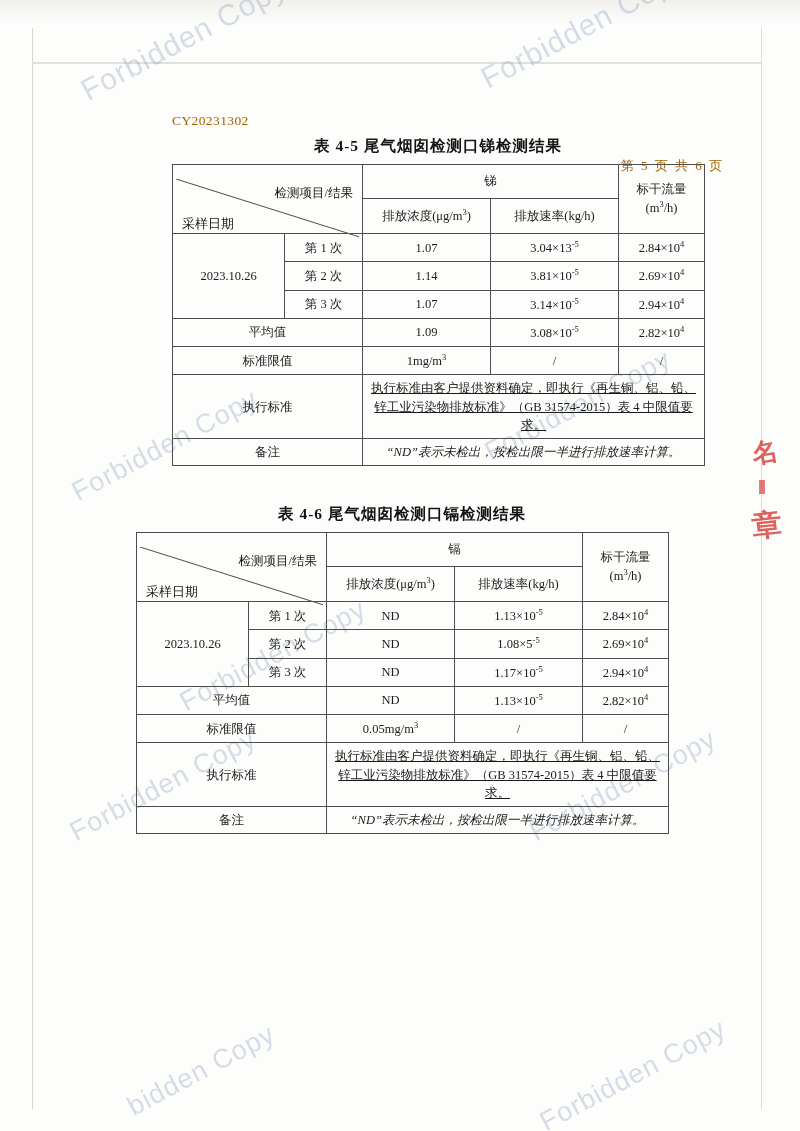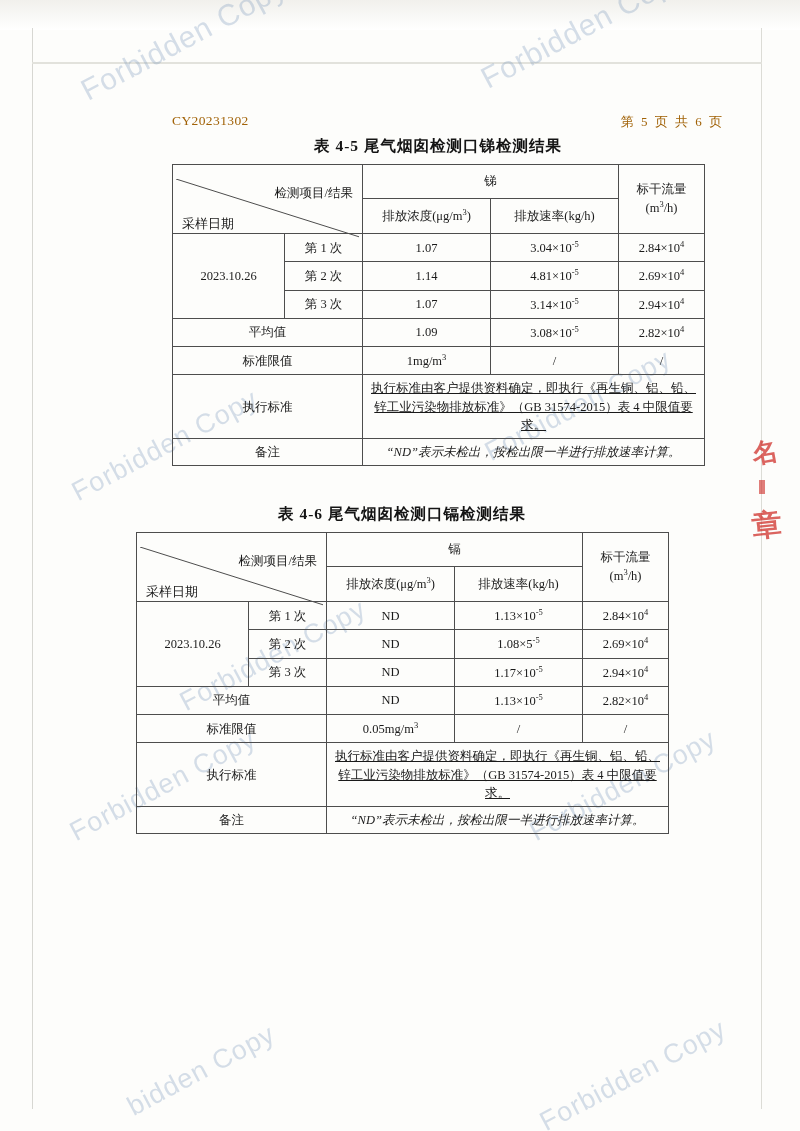--- a/index.html
+++ b/index.html
@@ -74,21 +74,21 @@
     right: 76px;
     top: 113px;
     display: flex;
     justify-content: space-between;
     align-items: flex-start;
     font-size: 13.5px;
     color: #a16207;
     letter-spacing: 0.4px;
   }
   .doc-header .code { font-family: "Liberation Serif", serif; }
-  .doc-header .pageno { letter-spacing: 2px; font-size: 13px; }
+  .doc-header .pageno { letter-spacing: 2px; font-size: 13px; margin-top: 44px; }
 
   
   .table-block { position: absolute; }
   .table-caption {
     text-align: center;
     font-size: 15.5px;
     font-weight: bold;
     letter-spacing: 1px;
     margin-bottom: 7px;
     color: #141414;
@@ -218,27 +218,27 @@
         </tr>
         <tr>
           <td>排放浓度(μg/m<sup>3</sup>)</td>
           <td>排放速率(kg/h)</td>
         </tr>
 
         <tr>
           <td rowspan="3">2023.10.26</td>
           <td>第 1 次</td>
           <td>1.07</td>
-          <td><span>3.04×10</span><sup>-5</sup></td>
+          <td><span>3.04×13</span><sup>-5</sup></td>
           <td><span>2.84×10</span><sup>4</sup></td>
         </tr>
         <tr>
           <td>第 2 次</td>
           <td>1.14</td>
-          <td><span>4.81×10</span><sup>-5</sup></td>
+          <td><span>3.81×10</span><sup>-5</sup></td>
           <td><span>2.69×10</span><sup>4</sup></td>
         </tr>
         <tr>
           <td>第 3 次</td>
           <td>1.07</td>
           <td><span>3.14×10</span><sup>-5</sup></td>
           <td><span>2.94×10</span><sup>4</sup></td>
         </tr>
 
         <tr>

